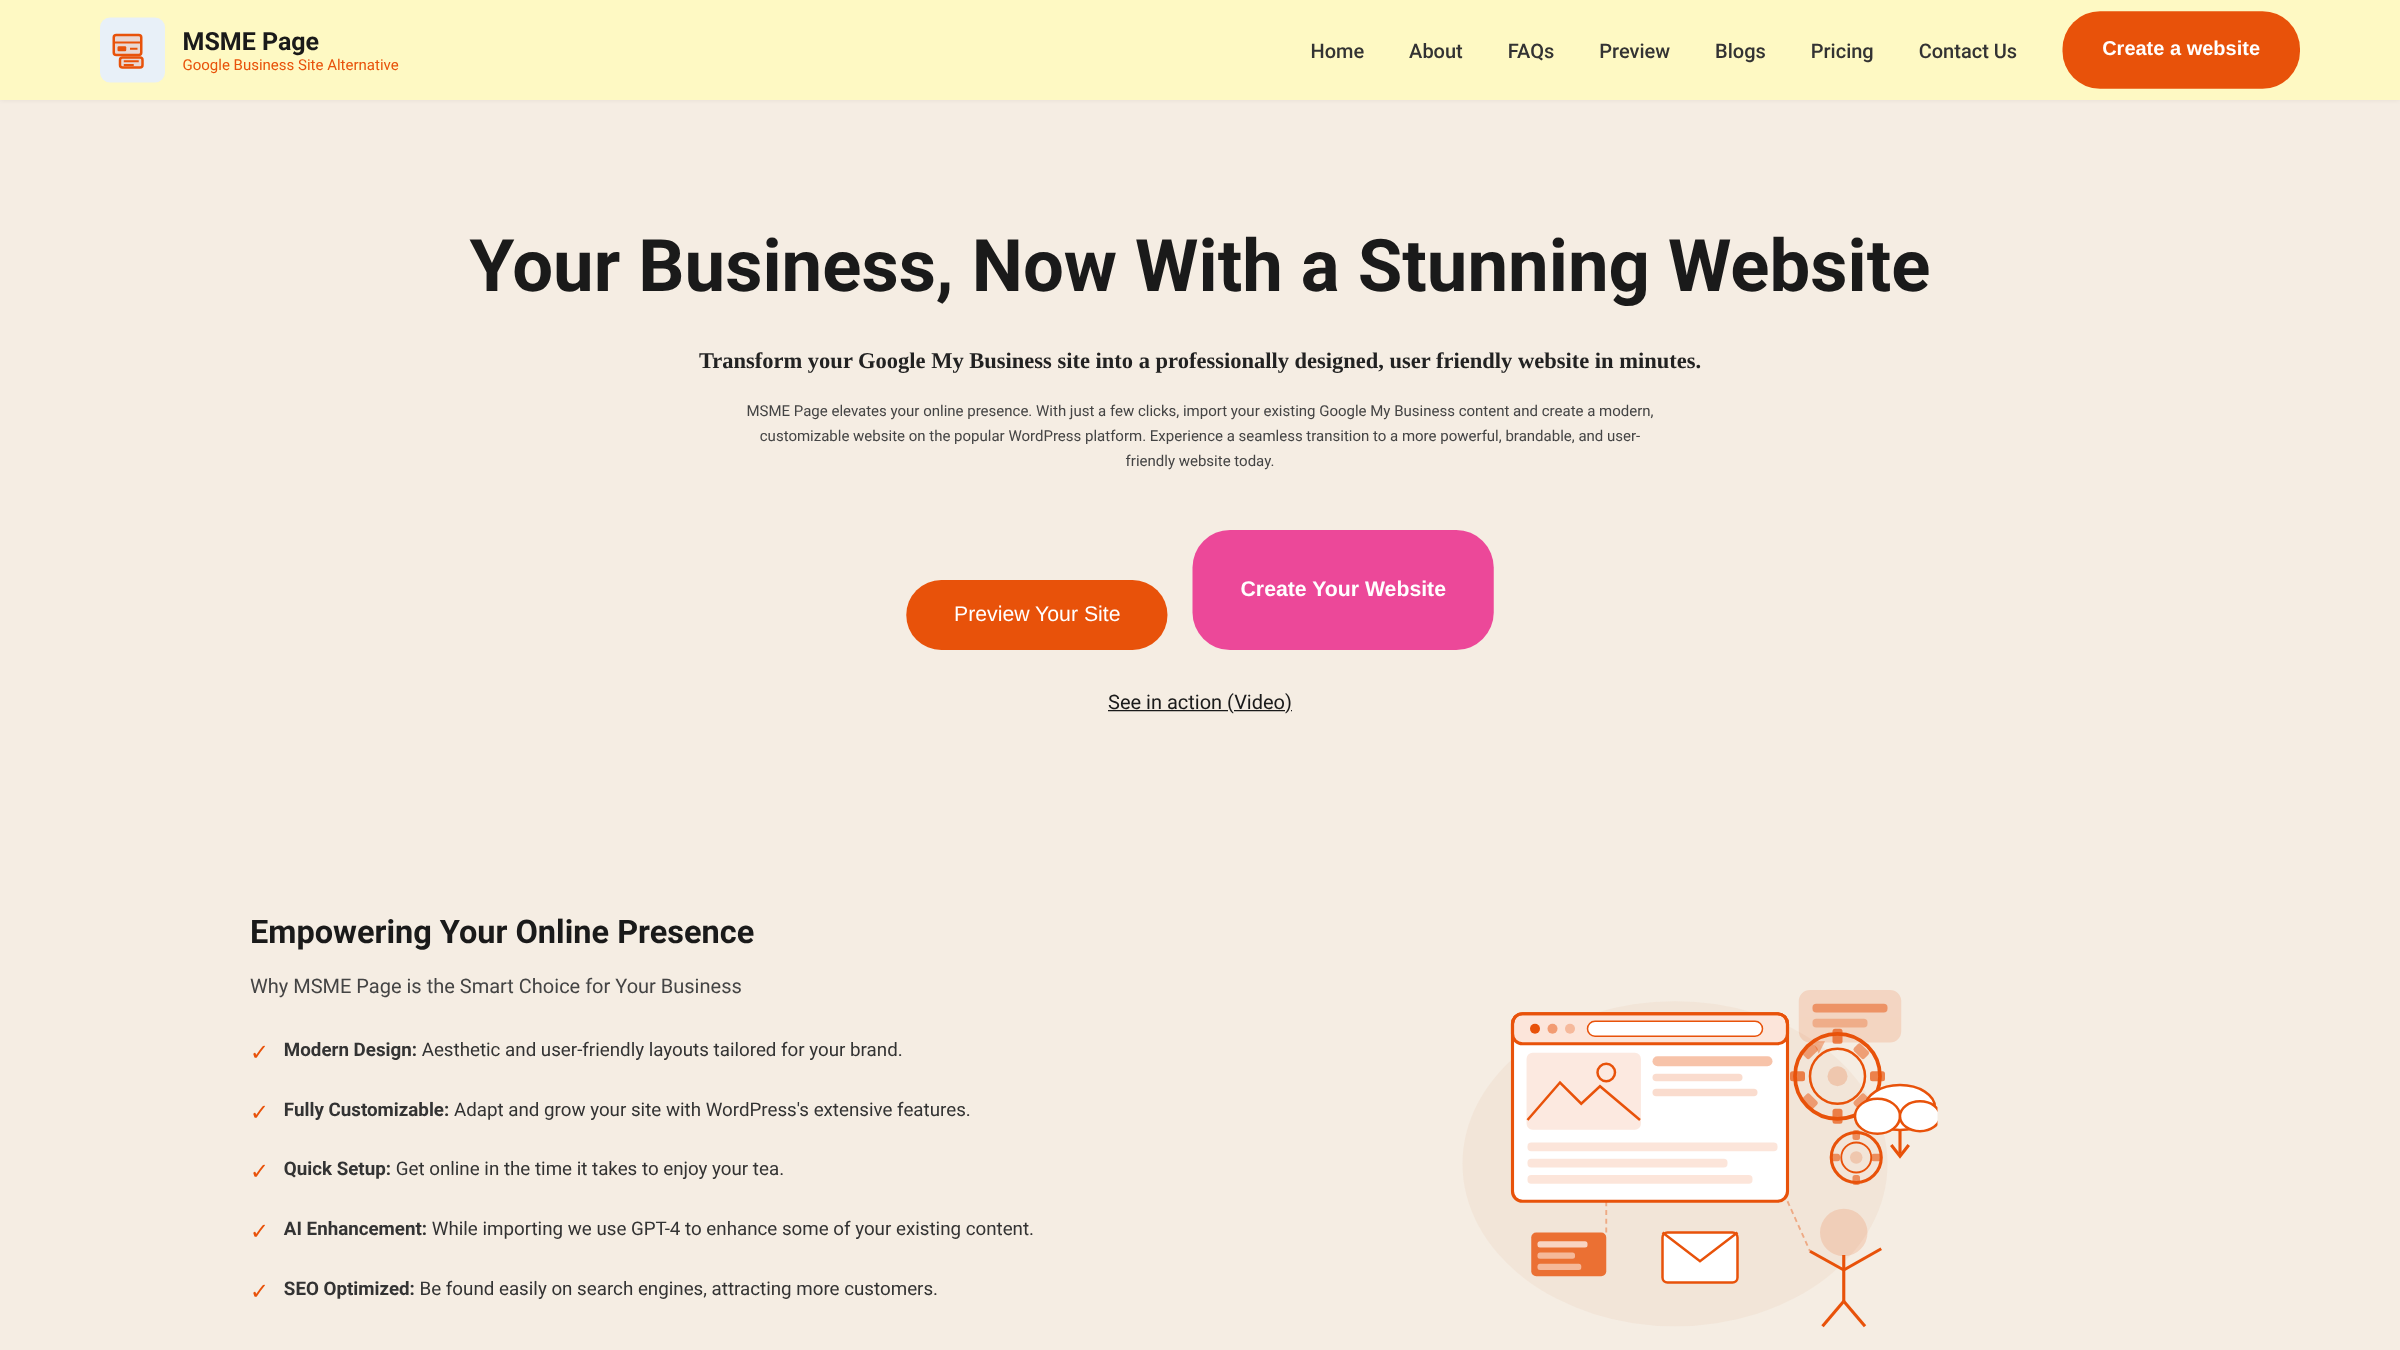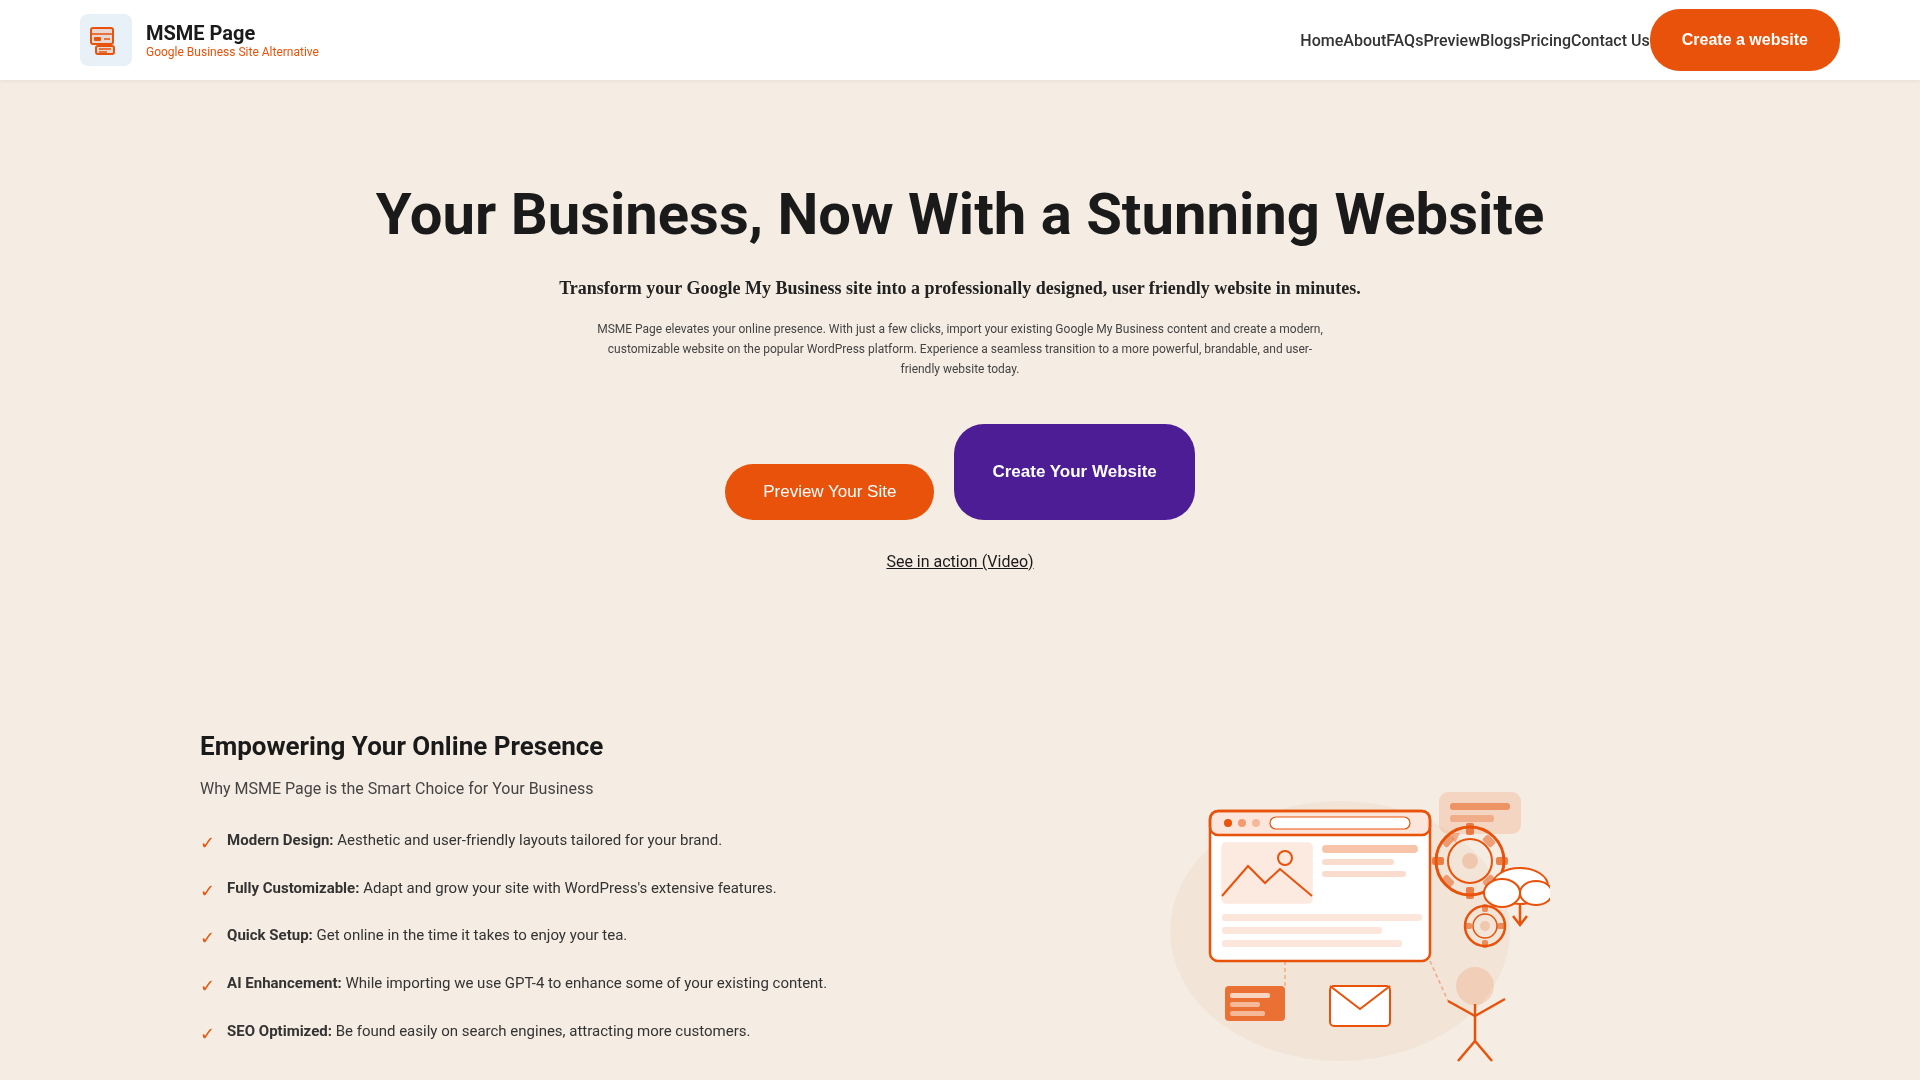--- a/index.html
+++ b/index.html
@@ -10,21 +10,21 @@
     body {
       font-family: -apple-system, BlinkMacSystemFont, 'Segoe UI', Roboto, sans-serif;
       background-color: #f5ede3;
       color: #222;
       width: 1920px;
       min-height: 1080px;
     }
 
     
     .navbar {
-      background: #ffffff;
+      background: #fef9c3;
       display: flex;
       align-items: center;
       justify-content: space-between;
       padding: 0 80px;
       height: 80px;
       box-shadow: 0 1px 4px rgba(0,0,0,0.06);
       position: sticky;
       top: 0;
       z-index: 100;
     }
@@ -58,20 +58,21 @@
       color: #1a1a1a;
     }
     .brand-tagline {
       font-size: 12px;
       color: #e8520a;
       font-weight: 400;
     }
     .navbar-nav {
       display: flex;
       align-items: center;
+      gap: 36px;
       list-style: none;
     }
     .nav-link {
       font-size: 16px;
       color: #333;
       text-decoration: none;
       font-weight: 500;
     }
     .btn-create {
       background: #e8520a;
@@ -123,21 +124,21 @@
       color: #fff;
       border: none;
       border-radius: 30px;
       padding: 18px 38px;
       font-size: 17px;
       font-weight: 400;
       cursor: pointer;
       margin-top: 40px;
     }
     .btn-cyw {
-      background: #4c1d95;
+      background: #ec4899;
       color: #fff;
       border: none;
       border-radius: 30px;
       padding: 18px 38px;
       font-size: 17px;
       font-weight: 600;
       cursor: pointer;
     }
     .hero-video-link {
       display: inline-block;

